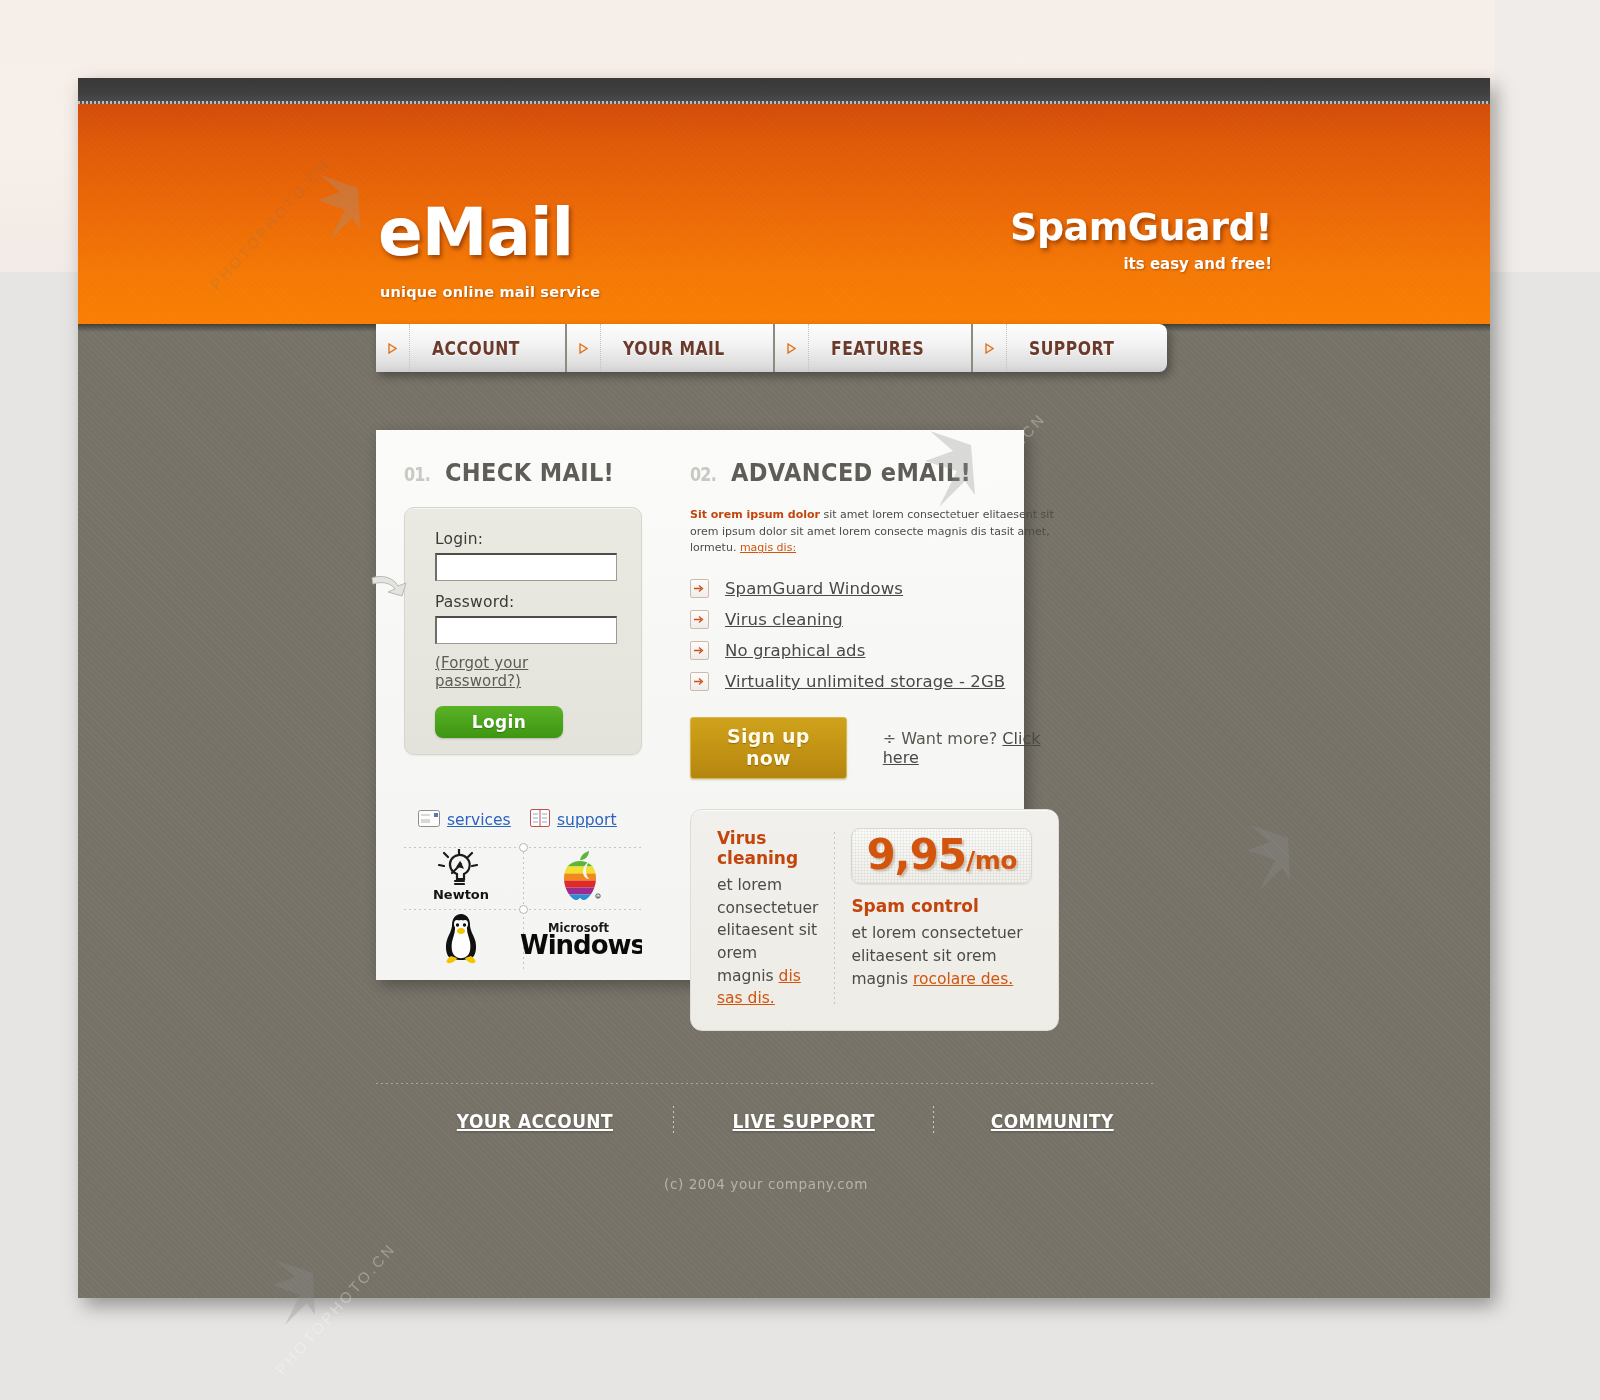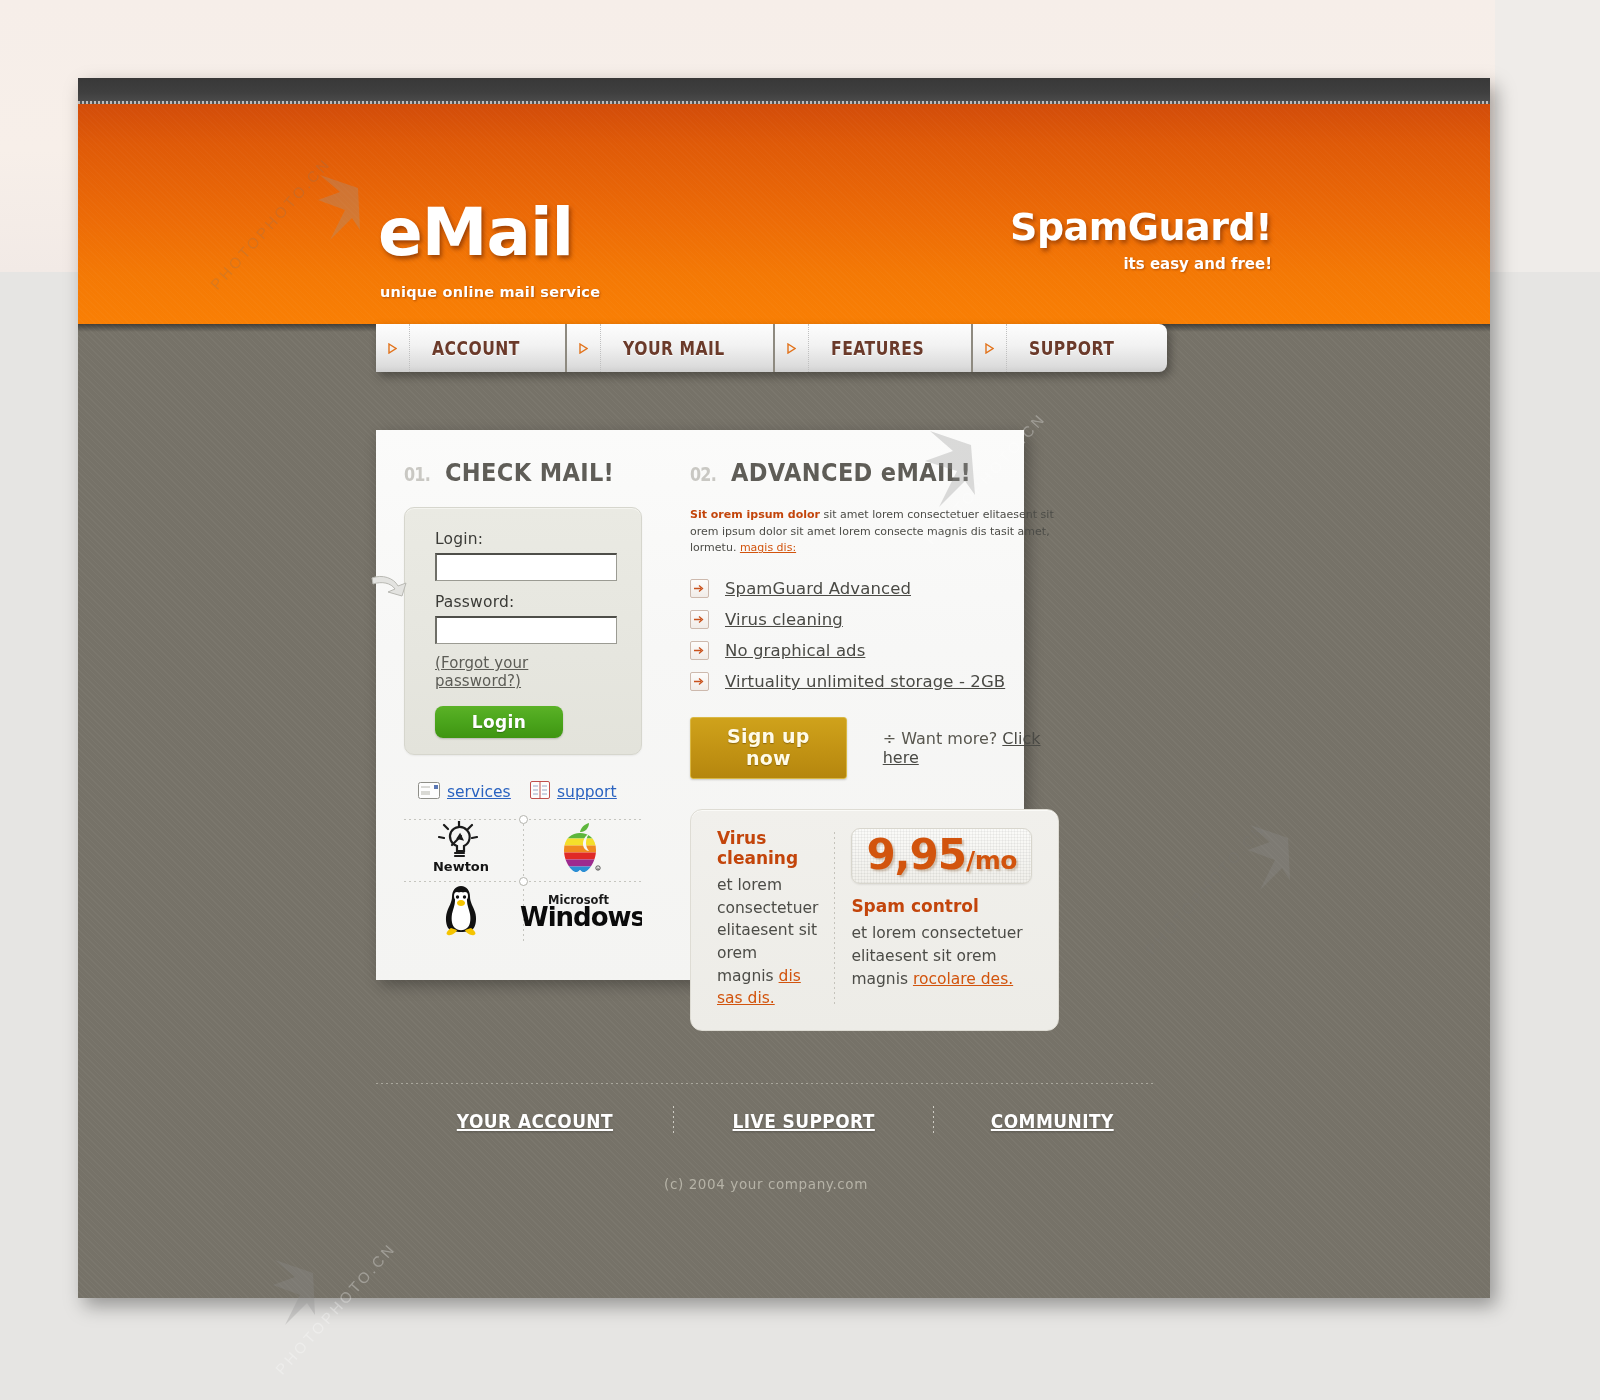--- a/index.html
+++ b/index.html
@@ -301,20 +301,21 @@
   .small-links {
     display: flex;
     margin-top: 26px;
     padding-left: 14px;
   }
   .small-link-item {
     display: flex;
     align-items: center;
     gap: 7px;
     width: 134px;
+    margin-top: 28px;
   }
   .small-link-text {
     font-size: 15.5px;
     color: #2a63c0;
     text-decoration: underline;
   }
 
   
   .logo-grid {
     margin-top: 16px;
@@ -725,21 +726,21 @@
         <b>Sit orem ipsum dolor</b><span> sit amet lorem consectetuer elitaesent sit orem ipsum dolor sit amet lorem consecte magnis dis tasit amet, lormetu. </span><a href="#">magis dis:</a>
       </p>
 
       <ul class="feat-list">
         <li class="feat-item">
           <span class="feat-icon">
             <svg width="11" height="9" viewBox="0 0 11 9">
                 <path d="M0 4.5 L7 4.5 M5 1.5 L8.5 4.5 L5 7.5" stroke="#c9521c" stroke-width="1.3" fill="none"></path>
               </svg>
           </span>
-          <span class="feat-text">SpamGuard Advanced</span>
+          <span class="feat-text">SpamGuard Windows</span>
         </li>
         <li class="feat-item">
           <span class="feat-icon">
             <svg width="11" height="9" viewBox="0 0 11 9">
                 <path d="M0 4.5 L7 4.5 M5 1.5 L8.5 4.5 L5 7.5" stroke="#c9521c" stroke-width="1.3" fill="none"></path>
               </svg>
           </span>
           <span class="feat-text">Virus cleaning</span>
         </li>
         <li class="feat-item">

